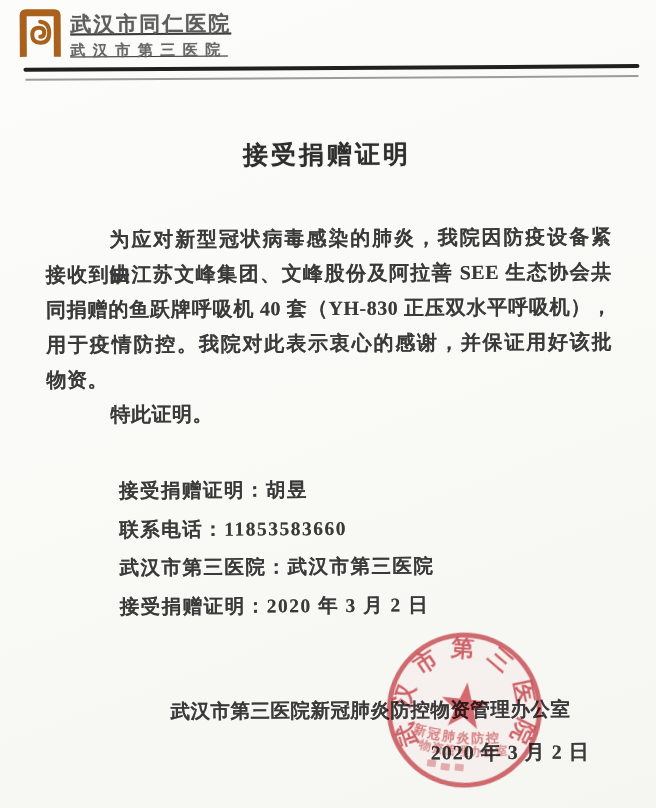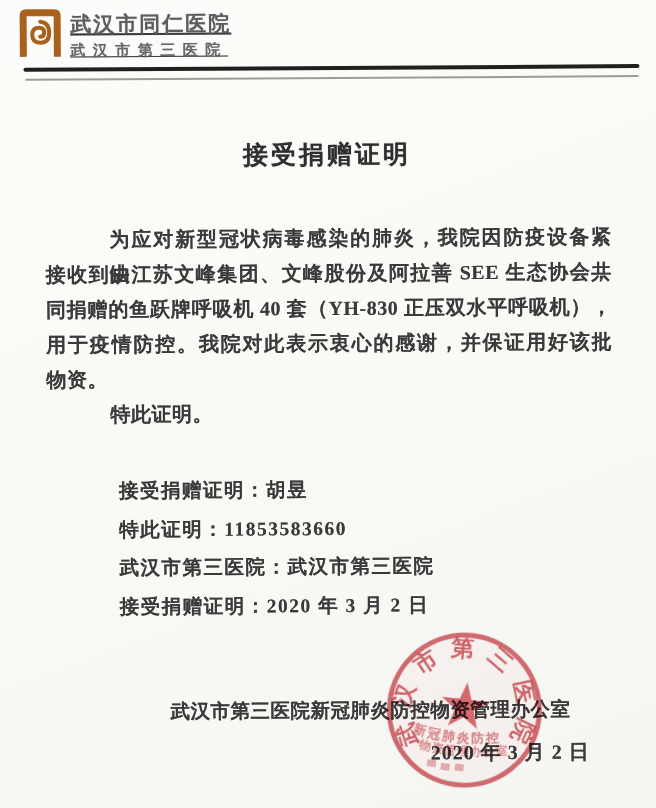--- a/index.html
+++ b/index.html
@@ -75,21 +75,21 @@
       <div class="body-line j">用于疫情防控。我院对此表示衷心的感谢，并保证用好该批</div>
       <div class="body-line">物资。</div>
       <div class="body-line indent">特此证明。</div>
     </div>
 
     <div class="contact-block">
       <div class="contact-row">
         <span>接受捐赠证明：</span><span>胡昱</span>
       </div>
       <div class="contact-row">
-        <span>特此证明：</span><span>11853583660</span>
+        <span>联系电话：</span><span>11853583660</span>
       </div>
       <div class="contact-row">
         <span>武汉市第三医院：</span><span>武汉市第三医院</span>
       </div>
       <div class="contact-row">
         <span>接受捐赠证明：</span><span>2020 年 3 月 2 日</span>
       </div>
     </div>
 
     <div class="sig-office">武汉市第三医院新冠肺炎防控物资管理办公室</div>

